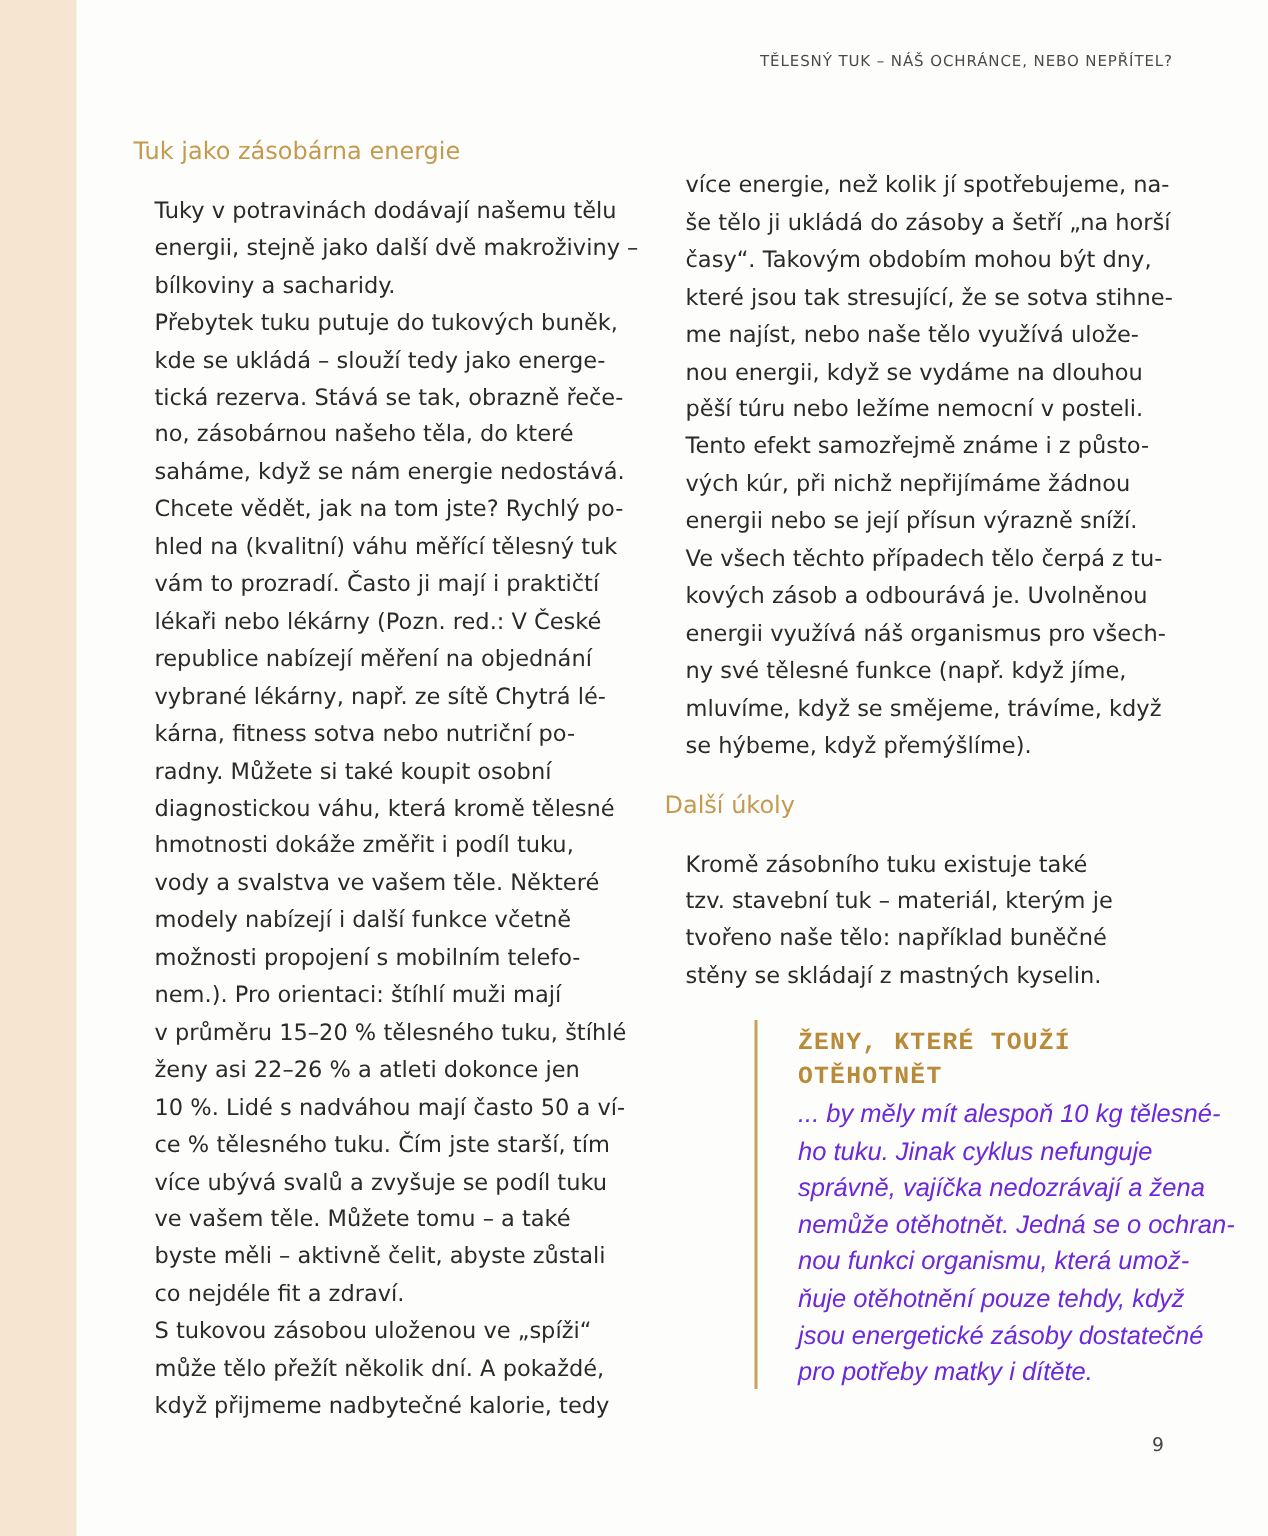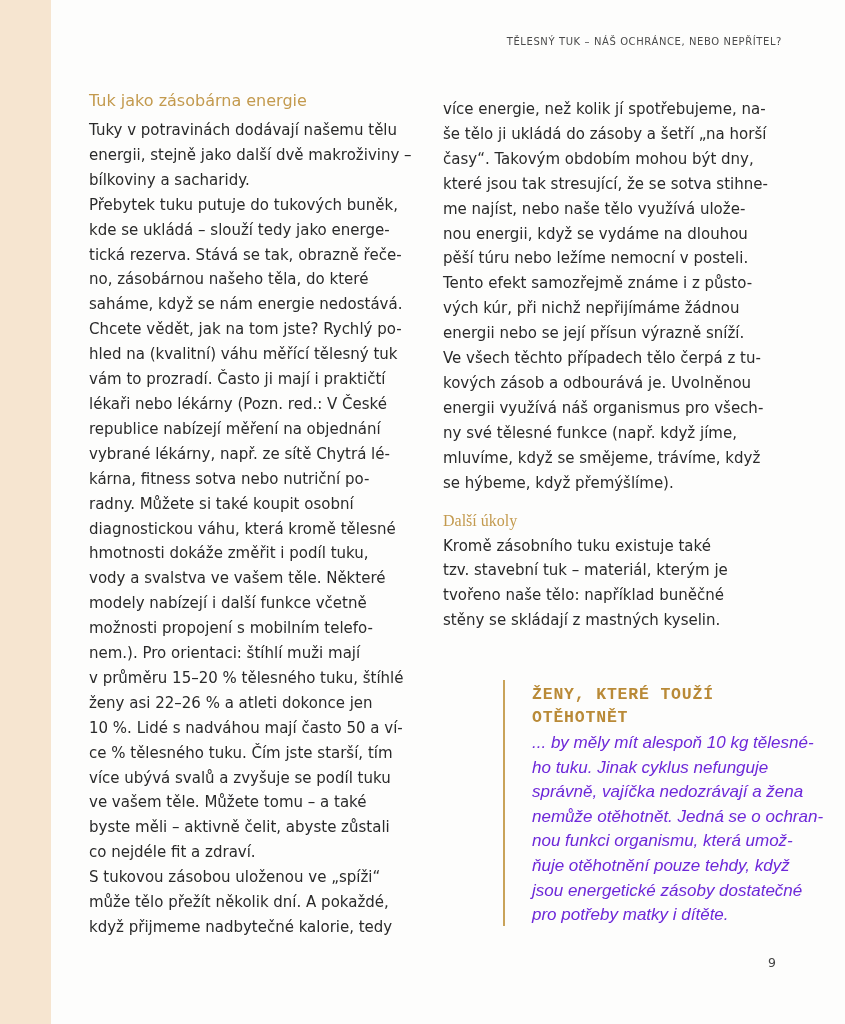--- a/index.html
+++ b/index.html
@@ -15,27 +15,27 @@
   }
   .running-head {
     position: absolute; top: 36px; right: 63px;
     font-family: "DejaVu Sans", sans-serif;
     font-size: 10px; letter-spacing: 0.6px; color: #4a4a4a;
     white-space: nowrap;
   }
   .col { position: absolute; font-size: 15px; line-height: 24.9px; }
   .col-left { left: 89px; top: 88px; width: 340px; }
   .col-right { left: 443px; top: 97px; width: 345px; }
-  .col p { margin: 0; }
+  .col p { margin: 14px; }
   .line { display: block; white-space: nowrap; }
   .heading {
     color: #c39a4e; font-size: 16px; line-height: 26px; margin: 0 0 4px 0;
     font-weight: normal; white-space: nowrap;
   }
-  .col-right .heading { margin-top: 12px; margin-bottom: 0; font-family: Liberation Serif, serif; }
+  .col-right .heading { margin-top: 12px; margin-bottom: 0; }
   .sidebar {
     position: absolute; left: 503px; top: 680px; width: 285px; height: 246px;
     border-left: 2px solid #c9a35a;
   }
   .sidebar-title {
     margin: 0 0 0 27px; padding-top: 3px;
     color: #b98a37; font-weight: bold; font-size: 16.5px;
     line-height: 23px; letter-spacing: 0.8px; white-space: nowrap; font-family: Liberation Mono, monospace;
   }
   .sidebar-body {

